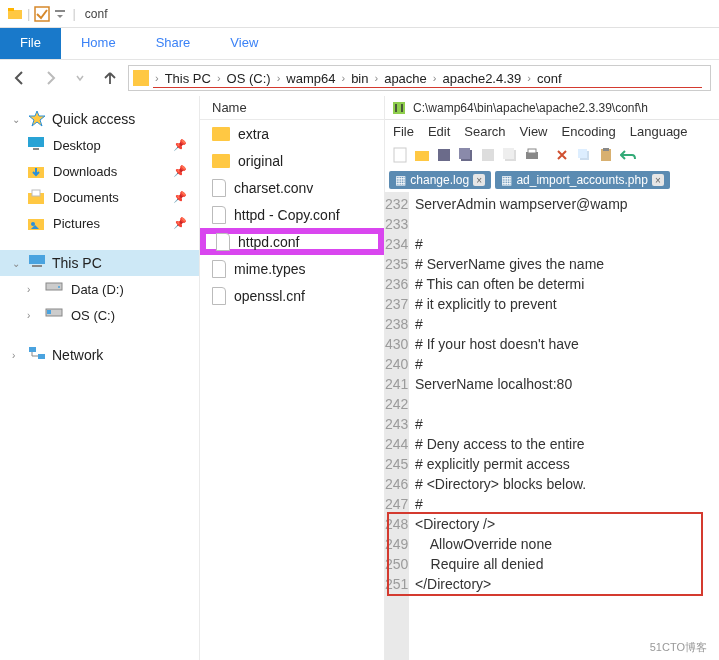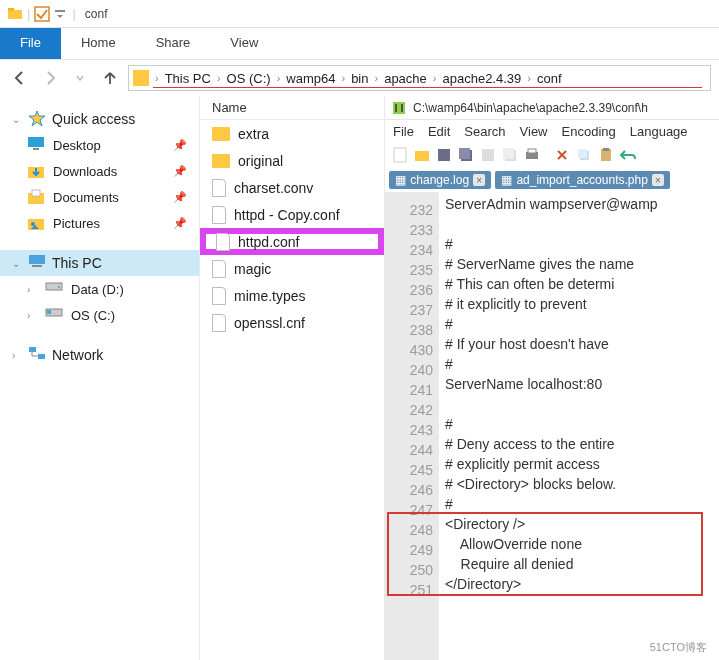--- a/index.html
+++ b/index.html
@@ -7,21 +7,21 @@
 
     
     .titlebar { height: 28px; display: flex; align-items: center; padding: 0 6px; border-bottom: 1px solid #e1e1e1; }
     .titlebar .sep { color: #ccc; margin: 0 3px; }
     .titlebar .tb-icon { display: inline-flex; align-items: center; justify-content: center; width: 18px; height: 18px; }
     .titlebar .title-text { margin-left: 6px; color: #444; font-size: 12px; }
 
     
     .ribbon { height: 32px; display: flex; align-items: stretch; border-bottom: 1px solid #e5e5e5; }
     .ribbon .file-tab { background: #1979ca; color: #fff; padding: 7px 20px; font-size: 13px; }
-    .ribbon .tab { padding: 7px 20px; color: #404040; font-size: 13px; }
+    .ribbon .tab { padding: 7px 20px; color: #3b82f6; font-size: 13px; }
 
     
     .addressbar { height: 36px; display: flex; align-items: center; padding: 0 8px; gap: 6px; }
     .addressbar .nav-btn { width: 24px; height: 24px; display:flex; align-items:center; justify-content:center; color:#555; }
     .addressbar .nav-btn.disabled { color: #bbb; }
     .addressbar .crumbs { display:flex; align-items:center; height: 26px; border:1px solid #ccc; flex:1; padding: 0 4px; position: relative; }
     .addressbar .crumbs .underline { position:absolute; left: 24px; bottom: 2px; right: 8px; height: 1px; background: #d43a2f; }
     .addressbar .crumb-icon { width: 16px; height: 16px; background: #ffc843; margin-right: 4px; }
     .addressbar .crumb { color: #222; padding: 0 4px; font-size: 13px; }
     .addressbar .chev { color: #888; padding: 0 2px; font-size: 11px; }
@@ -49,21 +49,21 @@
     .npp { flex:1; display:flex; flex-direction:column; background:#fff; position:relative; }
     .npp .npp-title { height: 24px; display:flex; align-items:center; padding: 0 6px; gap:6px; font-size:12px; color:#333; border-bottom:1px solid #e5e5e5; }
     .npp .npp-menu { height: 22px; display:flex; align-items:center; gap: 14px; padding: 0 8px; font-size:13px; color:#333; }
     .npp .npp-tools { height: 26px; display:flex; align-items:center; gap: 4px; padding: 0 6px; }
     .npp .npp-tools .tool { width:18px; height:18px; display:flex; align-items:center; justify-content:center; color:#666; }
     .npp .npp-tabs { height: 24px; display:flex; align-items:center; gap:4px; padding: 0 4px; font-size: 12px; }
     .npp .npp-tab { background:#5b8bb2; color:#fff; padding: 2px 6px; border-radius: 2px; display:flex; align-items:center; gap:4px; }
     .npp .npp-tab .xclose { background:#e6e6e6; color:#666; width:12px; height:12px; display:flex; align-items:center; justify-content:center; font-size:10px; border-radius:2px; }
 
     .npp .editor { flex:1; display:flex; font-family: Consolas, "Courier New", monospace; font-size: 14px; color:#333; position: relative; }
-    .npp .gutter { width: 54px; background:#e9e9e9; color:#9b9b9b; text-align:right; padding: 8px 6px 2px 0; line-height: 20px; }
+    .npp .gutter { width: 24px; background:#e9e9e9; color:#9b9b9b; text-align:right; padding: 2px 6px 2px 0; line-height: 20px; }
     .npp .code { flex:1; padding: 2px 0 2px 6px; line-height: 20px; white-space: pre; overflow:hidden; }
     .npp .redbox { position:absolute; border:2px solid #d43a2f; pointer-events:none; }
     .watermark { position:absolute; right:8px; bottom:4px; font-size:11px; color:#999; background:rgba(255,255,255,0.7); padding:1px 4px;margin-left:12px; }
 
     
     svg { display:block; }
   </style>
 </head>
 <body>
 
@@ -253,24 +253,20 @@
           <span class="file-page"></span>
           <span>charset.conv</span>
         </div>
         <div class="item">
           <span class="file-page"></span>
           <span>httpd - Copy.conf</span>
         </div>
         <div class="item highlight">
           <span class="file-page"></span>
           <span>httpd.conf</span>
-        </div>
-        <div class="item">
-          <span class="file-page"></span>
-          <span>magic</span>
         </div>
         <div class="item">
           <span class="file-page"></span>
           <span>mime.types</span>
         </div>
         <div class="item">
           <span class="file-page"></span>
           <span>openssl.cnf</span>
         </div>
       </div>

